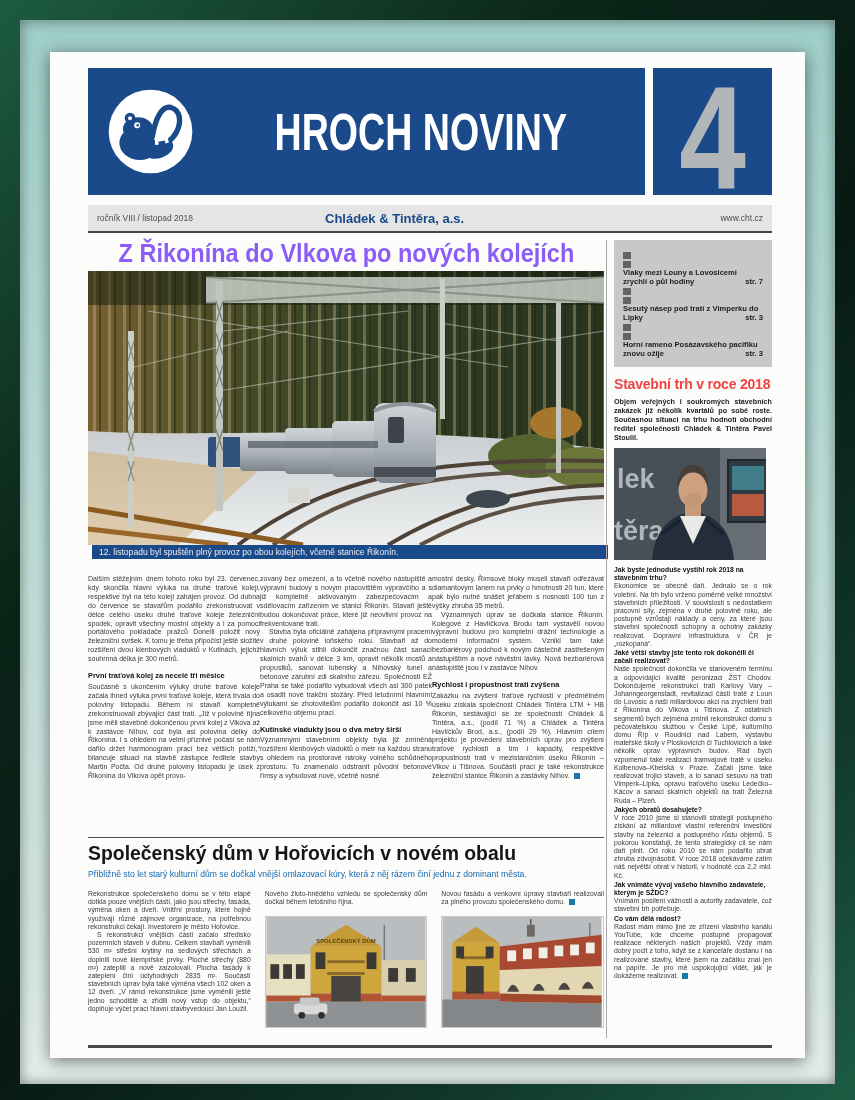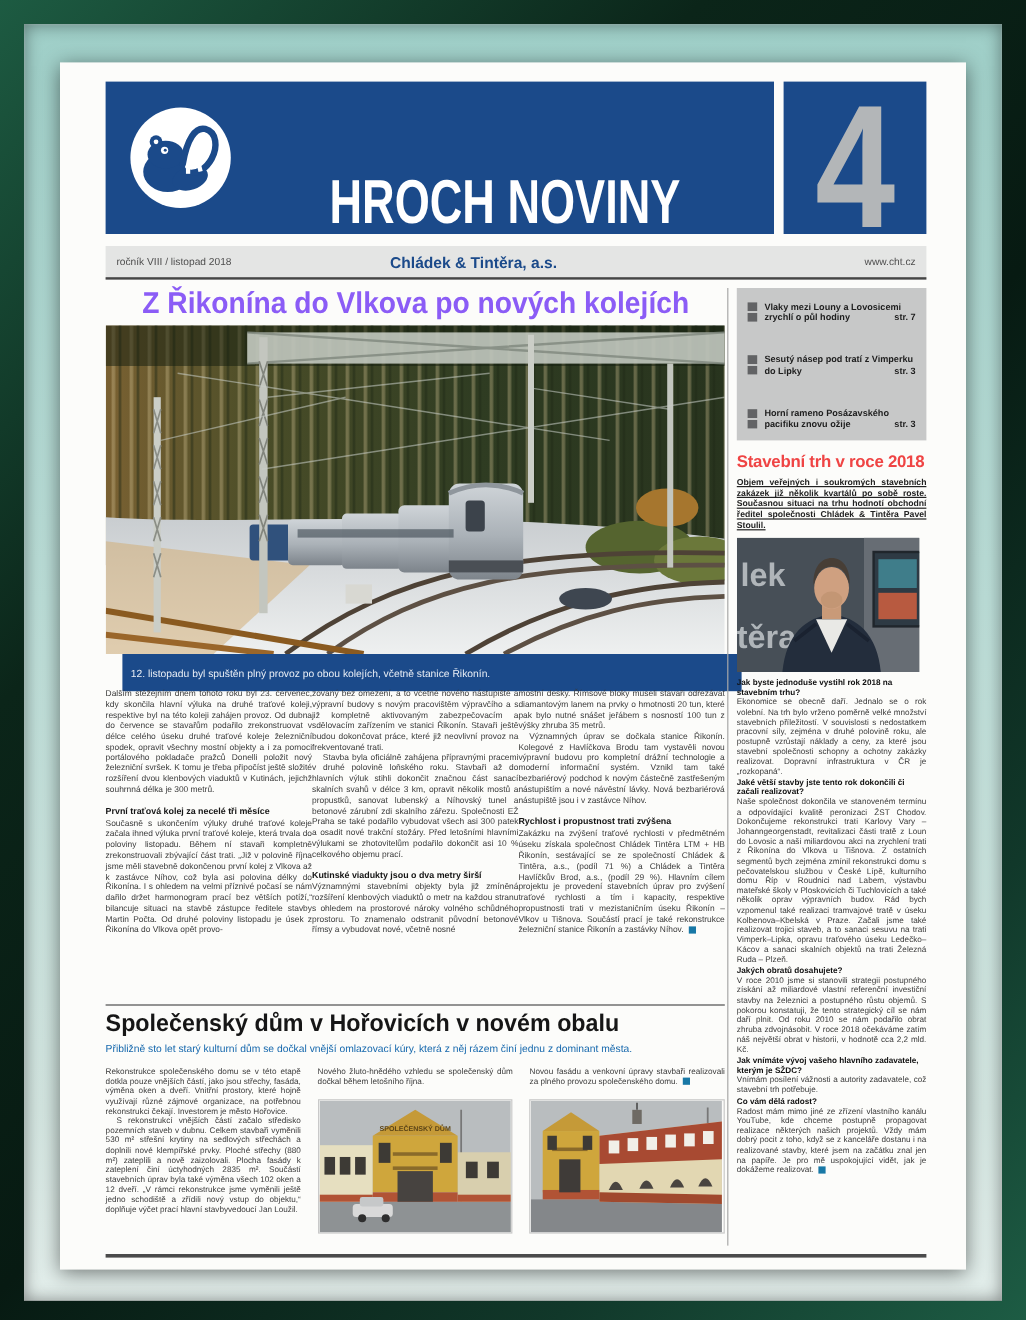--- a/index.html
+++ b/index.html
@@ -11,55 +11,55 @@
   .mat{position:absolute;left:20px;top:20px;right:20px;bottom:16px;
     background:linear-gradient(180deg,#9fcfc8,#bcded8 45%,#d4e6e1 85%,#e4efec);
     box-shadow:inset 0 0 14px rgba(0,0,0,.45), inset 0 0 2px rgba(255,255,255,.6);}
   .page{position:absolute;left:50px;top:52px;width:755px;height:1006px;background:#fcfcfa;
     box-shadow:0 3px 16px rgba(0,0,0,.5);}
   .abs{position:absolute;}
 
   
   .header-bar{left:38px;top:16px;width:557px;height:127px;background:#1b4a8a;}
   .logo-wrap{position:absolute;left:18px;top:19px;width:89px;height:89px;}
-  .masthead{position:absolute;left:108px;right:0;top:0;bottom:0;display:flex;align-items:flex-end;justify-content:center;overflow:hidden;}
+  .masthead{position:absolute;left:108px;right:0;top:0;bottom:0;display:flex;align-items:center;justify-content:center;overflow:hidden;}
   .masthead span{font-weight:bold;font-size:47px;color:#ffffff;white-space:nowrap;transform:scale(.80,1.10);letter-spacing:0;}
   .number-box{left:603px;top:16px;width:119px;height:127px;background:#1b4a8a;overflow:hidden;display:flex;justify-content:center;align-items:flex-end;}
   .number-box span{font-weight:bold;font-size:146px;line-height:112px;color:#b3b6b8;transform:scaleX(.82);transform-origin:50% 100%;}
   .meta-bar{left:38px;top:153px;width:684px;height:26px;background:#e4e5e4;border-bottom:2px solid #454545;display:flex;align-items:center;font-size:8.5px;color:#4e4e4e;}
   .meta-bar>div{flex:1;padding:0 9px;}
   .meta-center{text-align:left;font-weight:bold;color:#1b4a8a;font-size:13px;}
   .meta-right{text-align:right;}
 
   
   .main-headline{left:38px;top:187px;width:516px;text-align:center;color:#8b5cf6;}
   .main-headline span{display:inline-block;font-weight:bold;font-size:25px;transform:scaleX(.94);white-space:nowrap;}
   .main-photo{left:38px;top:219px;width:516px;height:274px;overflow:hidden;}
-  .photo-caption{left:52px;top:493px;width:516px;height:31px;background:#1b4a8a;color:#e9eef5;
+  .photo-caption{left:42px;top:493px;width:516px;height:14px;background:#1b4a8a;color:#e9eef5;
     display:flex;align-items:center;padding-left:7px;box-sizing:border-box;font-size:8.6px;}
   .main-cols{left:38px;top:523px;width:516px;height:260px;display:flex;}
   .col{flex:1;font-size:7px;line-height:8.9px;text-align:justify;color:#3a3a3a;}
   .col p{margin:0;}
   .col p.indent{text-indent:9px;}
   .subhead{font-weight:bold;color:#141414;font-size:7.4px;margin:8px 0 2px 0 !important;text-align:left;}
   .endmark{display:inline-block;width:6px;height:6px;background:#1878a6;margin-left:4px;vertical-align:-1px;}
 
   
   .vdiv{left:556px;top:188px;width:1px;height:798px;background:#a8a8a8;}
 
   
   .right-col{left:564px;top:188px;width:158px;}
   .teaser-box{background:#c7c8c8;padding:11px 9px 9px 9px;box-sizing:border-box;height:127px;display:flex;flex-direction:column;justify-content:space-between;}
-  .teaser-item{position:relative;display:flex;}
+  .teaser-item{position:relative;display:flex;flex-direction:column;}
   .teaser-bullet{width:8px;height:16px;flex:none;margin-right:6px;margin-top:1px;
     background:linear-gradient(180deg,#626365 44%,#c7c8c8 44%,#c7c8c8 56%,#626365 56%);}
   .teaser-text{font-size:7.6px;line-height:9.2px;font-weight:bold;color:#1d1d1d;}
   .teaser-page{position:absolute;right:0;bottom:0;font-size:7.6px;font-weight:bold;color:#1d1d1d;}
   .iv-title{font-weight:bold;color:#ef4444;font-size:14px;margin:9px 0 5px 0;letter-spacing:-.2px;}
-  .iv-lead{font-weight:bold;font-size:7.2px;line-height:9px;color:#222;text-align:justify;margin-bottom:6px;text-decoration:underline;}
+  .iv-lead{font-weight:bold;font-size:7.2px;line-height:9px;color:#222;text-align:justify;margin-bottom:6px;}
   .iv-photo{width:152px;height:112px;overflow:hidden;}
   .iv-qa{margin-top:6px;font-size:6.8px;line-height:8.2px;text-align:justify;color:#3a3a3a;}
   .iv-qa .q{font-weight:bold;color:#101010;margin:1px 0 0 0;text-align:left;}
   .iv-qa .a{margin:0;}
 
   
   .bottom-rule{left:38px;top:785px;width:516px;height:1px;background:#4e4e4e;}
   .bottom-headline{left:38px;top:790px;width:516px;color:#161616;}
   .bottom-headline span{display:inline-block;font-weight:bold;font-size:20px;transform:scaleX(.97);transform-origin:0 50%;white-space:nowrap;}
   .bottom-subhead{left:38px;top:817px;width:516px;color:#1668ad;font-size:8.6px;}

